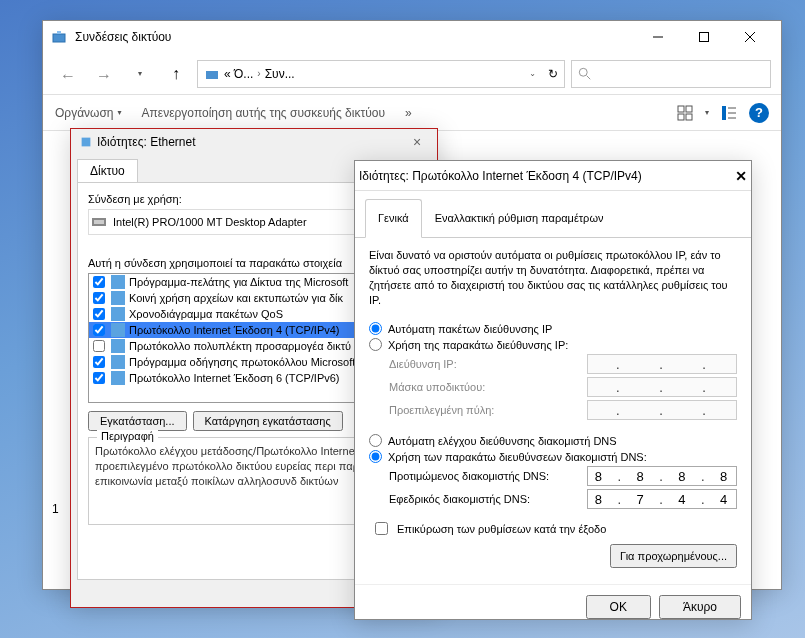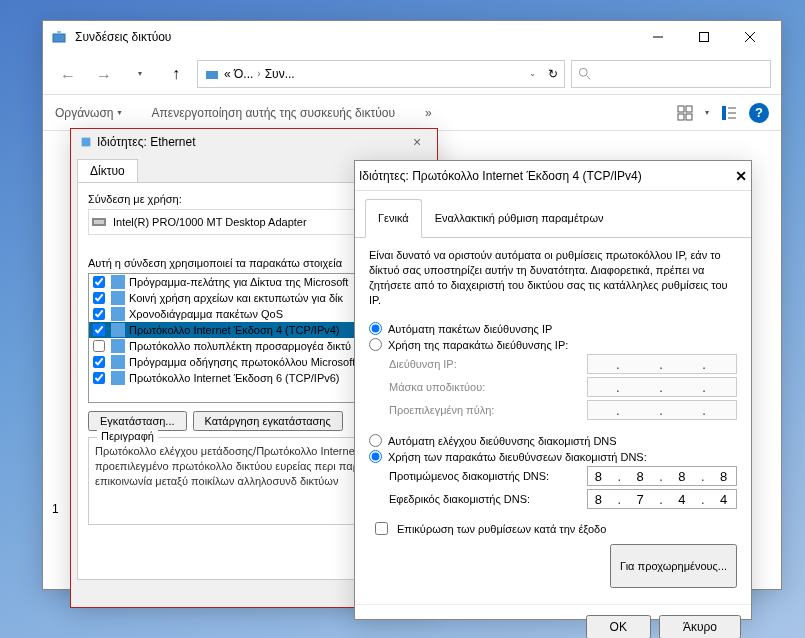--- a/index.html
+++ b/index.html
@@ -17,21 +17,21 @@
 .winbtn svg { width: 10px; height: 10px; }
 
 .toolbar { height: 42px; display: flex; align-items: center; padding: 0 10px; gap: 6px; border-bottom: 1px solid #e0e0e0; }
 .navbtn { width: 30px; height: 30px; display: flex; align-items: center; justify-content: center; color: #888; cursor: pointer; }
 .navbtn.enabled { color: #000; }
 .breadcrumb { flex: 1; height: 28px; border: 1px solid #ccc; display: flex; align-items: center; padding: 0 6px; font-size: 12px; gap: 4px; }
 .breadcrumb .sep { font-size: 10px; color: #666; }
 .searchbox { width: 200px; height: 28px; border: 1px solid #ccc; display: flex; align-items: center; padding: 0 6px; color: #888; }
 
 .cmdbar { height: 36px; display: flex; align-items: center; padding: 0 12px; font-size: 12px; color: #555; gap: 14px; border-bottom: 1px solid #e0e0e0; justify-content: space-between; }
-.cmdbar-left { display: flex; gap: 30px; align-items: center; justify-content: space-between; }
+.cmdbar-left { display: flex; gap: 20px; align-items: center; justify-content: space-between; }
 .cmdbar-right { display: flex; gap: 10px; align-items: center; }
 .cmdbtn { display: flex; align-items: center; gap: 4px; cursor: pointer; }
 .viewicon { width: 20px; height: 20px; display:flex; align-items:center; justify-content:center; }
 .helpicon { width: 20px; height: 20px; border-radius: 50%; background: #0067c0; color: #fff; display: flex; align-items: center; justify-content: center; font-size: 13px; font-weight: bold; }
 
 .content { padding: 14px; font-size: 12px; }
 .counter { position: absolute; left: 52px; bottom: 122px; font-size: 12px; }
 
 
 .ethprops { left: 70px; top: 128px; width: 368px; height: 480px; background: #f0f0f0; border: 1px solid #b91c1c; }
@@ -39,21 +39,21 @@
 .ethprops .dlgtitle span { flex: 1; }
 .ethprops .closebtn { width: 24px; text-align: center; cursor: pointer; font-size: 14px; color: #666; }
 .tabstrip { padding: 4px 6px 0; }
 .tab { display: inline-block; padding: 4px 12px; font-size: 12px; background: #fff; border: 1px solid #ccc; border-bottom: none; }
 .tabbody { background: #fff; margin: 0 6px 6px; border: 1px solid #ccc; padding: 10px; height: 398px; font-size: 11px; position: relative; }
 .adapter { display: flex; align-items: center; gap: 6px; padding: 4px 2px; border: 1px solid #ddd; margin: 4px 0 6px; }
 .cfgbtn { position: absolute; right: 10px; top: 52px; padding: 2px 10px; font-size: 11px; }
 .protolist { height: 130px; border: 1px solid #999; background: #fff; overflow: hidden; margin: 4px 0 8px; }
 .protoitem { display: flex; align-items: center; gap: 4px; padding: 1px 4px; font-size: 11px; white-space: nowrap; }
 .protoitem input { margin: 0 2px 0 0; width: 12px; height: 12px; }
-.protoitem.sel { background: #0369a1; }
+.protoitem.sel { background: #3b82f6; }
 .protoicon { width: 14px; height: 14px; background: #5aa3e0; display: inline-block; }
 .btnrow { display: flex; gap: 6px; margin: 4px 0; }
 .btnrow button { font-size: 11px; padding: 2px 10px; }
 .groupbox { border: 1px solid #ccc; padding: 6px; margin-top: 6px; position: relative; height: 88px; }
 .groupbox > .gtitle { position: absolute; top: -8px; left: 8px; background: #fff; padding: 0 4px; font-size: 11px; }
 .desc { font-size: 11px; line-height: 1.35; color: #333; }
 .dlgbtns { padding: 6px 10px; text-align: right; }
 .dlgbtns button { padding: 2px 20px; font-size: 12px; }
 
 
@@ -69,21 +69,21 @@
 .radio { display: flex; align-items: center; gap: 6px; margin: 3px 0; font-size: 11px; }
 .radio input { margin: 0; }
 .fieldrow { display: flex; align-items: center; margin: 3px 0 3px 20px; font-size: 11px; }
 .fieldrow label { flex: 1; color: #888; }
 .fieldrow.enabled label { color: #000; }
 .ipinput { width: 150px; height: 20px; border: 1px solid #aaa; background: #fff; display: flex; align-items: center; justify-content: space-around; font-family: monospace; font-size: 13px; letter-spacing: 2px; }
 .ipinput.disabled { border-color: #ccc; color: #ccc; background: #fafafa; }
 .ipinput .dot { color: #333; }
 .checkrow { display: flex; align-items: center; gap: 6px; margin: 10px 0 6px 2px; font-size: 11px; }
 .advrow { text-align: right; margin: 6px 0; }
-.advrow button { font-size: 11px; padding: 14px 8px; }
+.advrow button { font-size: 11px; padding: 4px 8px; }
 .ipv4 .dlgbtns { border-top: 1px solid #eee; padding: 10px; display:flex; justify-content:flex-end; gap:8px; }
 .ipv4 .dlgbtns button { padding: 3px 22px; font-size: 12px; }
 
 .net-icon { display:inline-block; width:16px; height:16px; }
 .chev { font-size: 8px; color: #555; }
 fieldset.section { border:1px solid #ccc; padding:4px 8px 8px; margin:6px 0; }
 </style>
 </head>
 <body>
 

